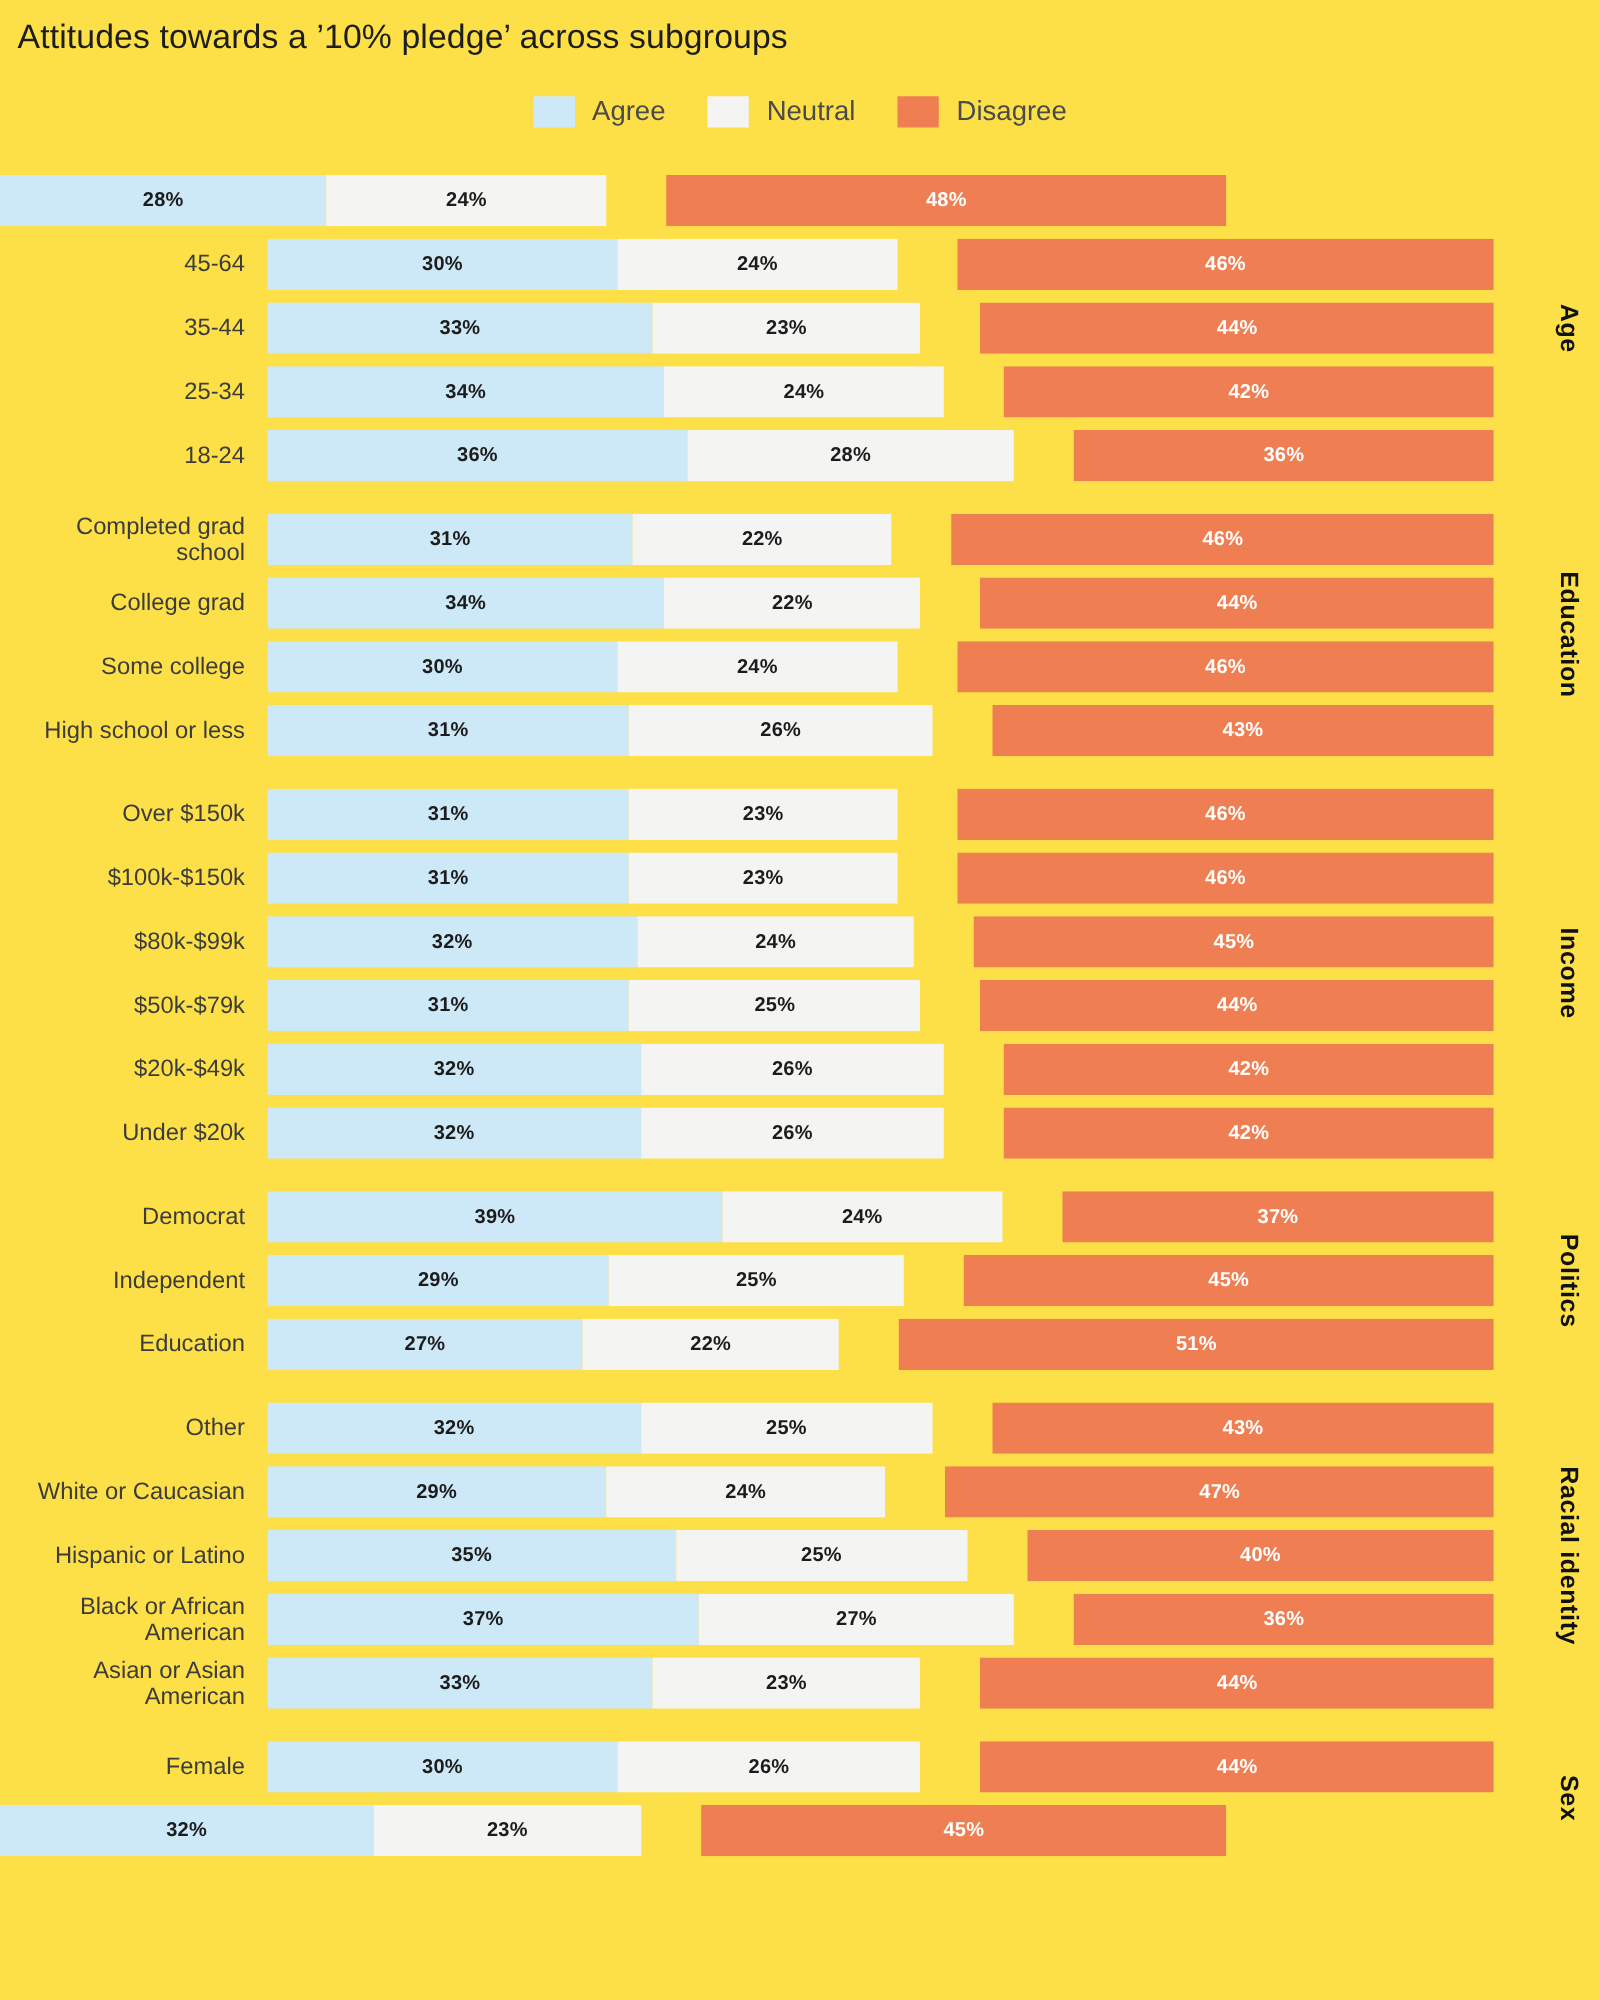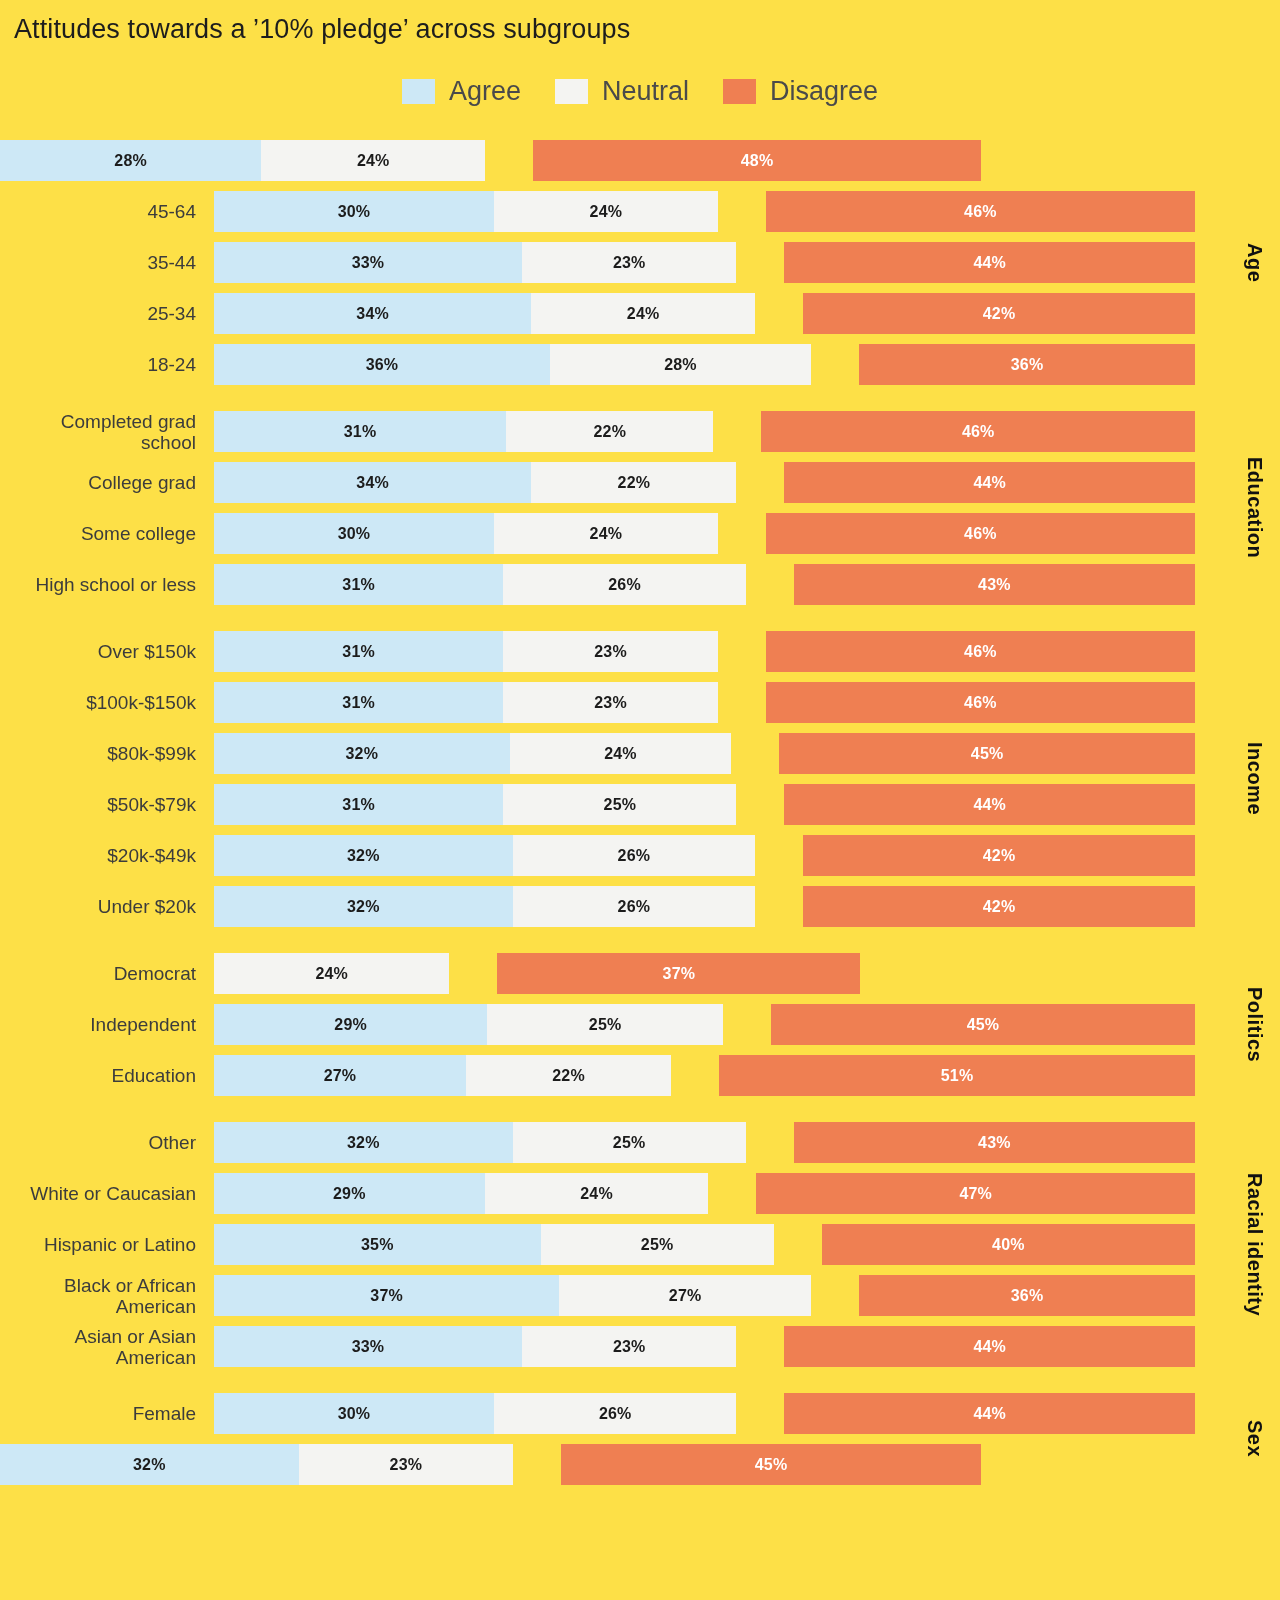--- a/index.html
+++ b/index.html
@@ -46,21 +46,21 @@
     margin-right: 34px;
   }
   .legend-item:last-child { margin-right: 0; }
   .legend-swatch {
     width: 33px;
     height: 25px;
     margin-right: 14px;
     display: inline-block;
   }
   .legend-label {
-    font-size: 27px;
+    font-size: 22px;
     color: #4a4a4a;
     font-weight: 400;
     white-space: nowrap;
   }
 
   
   .plot {
     position: absolute;
     left: 0;
     top: 140px;
@@ -395,20 +395,23 @@
         </div>
         <div class="group-name">
           <span>Income</span>
         </div>
       </div>
       <div class="group">
         <div class="group-rows">
           <div class="row">
             <div class="row-label">Democrat</div>
             <div class="bar">
+              <div class="seg seg-agree" style="width: 382.59px;">
+                <span>39%</span>
+              </div>
               <div class="seg seg-neutral" style="width: 235.44px;">
                 <span>24%</span>
               </div>
               <div class="seg seg-disagree" style="width: 362.97px;">
                 <span>37%</span>
               </div>
             </div>
           </div>
           <div class="row">
             <div class="row-label">Independent</div>

